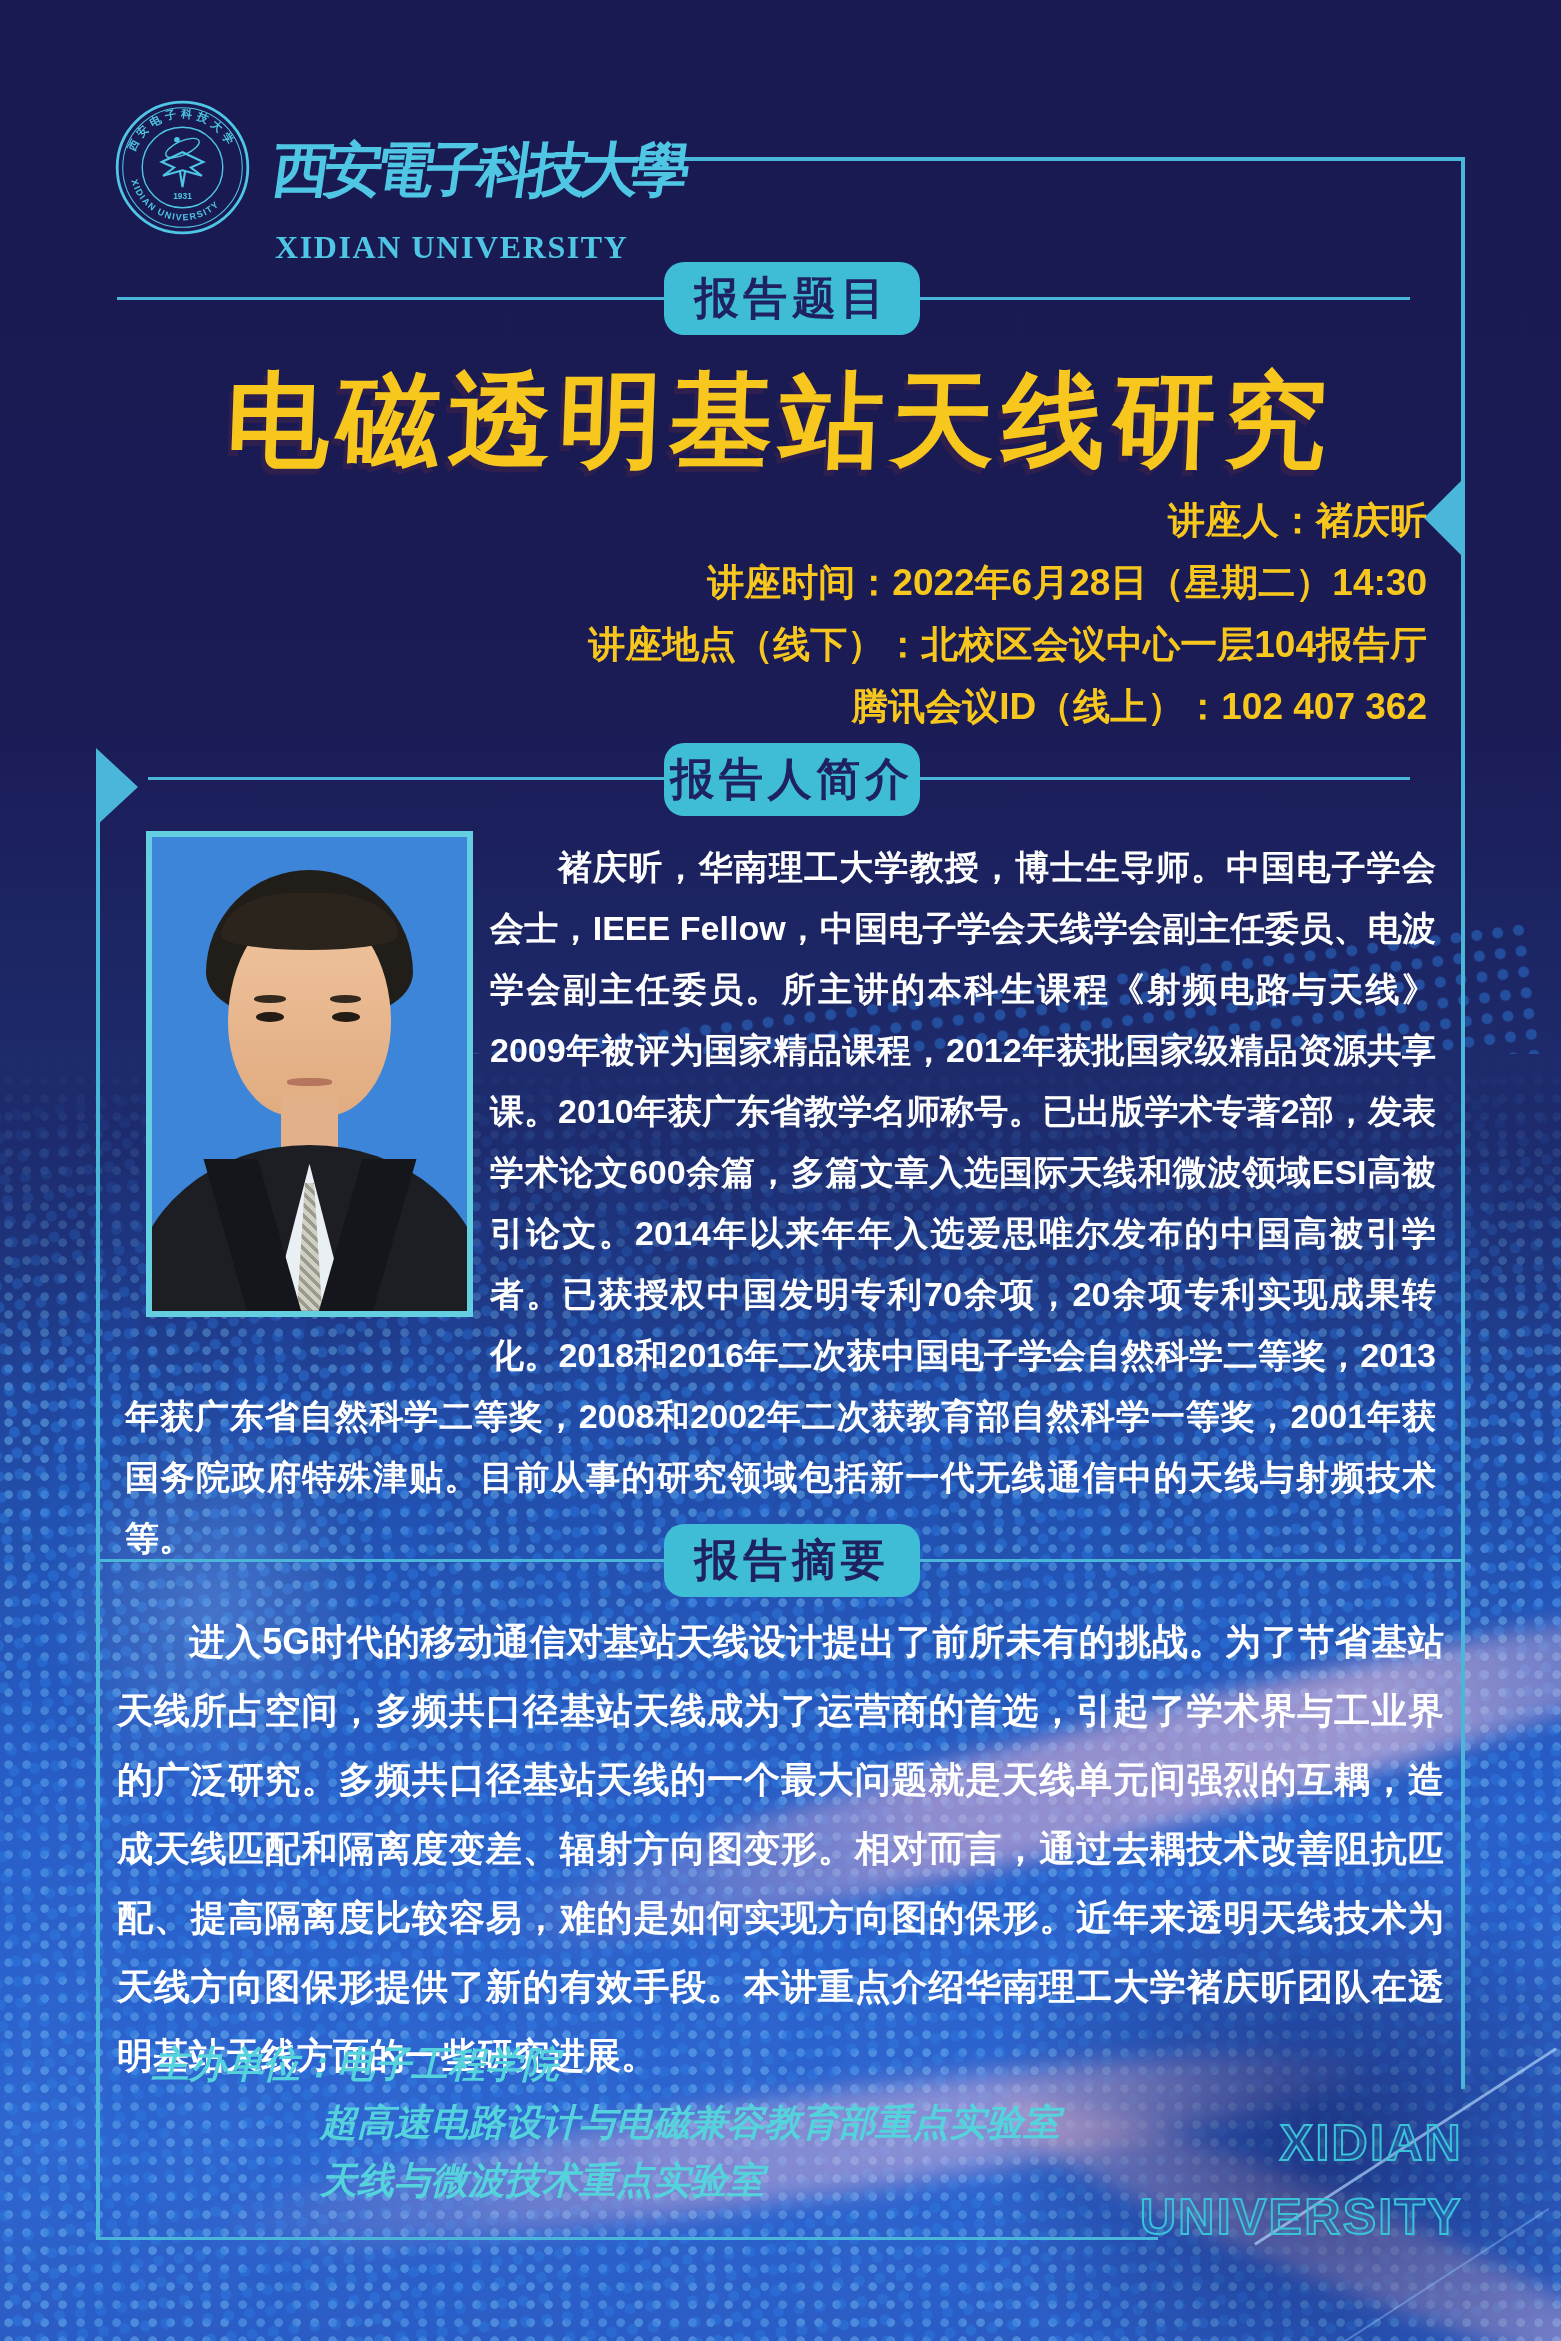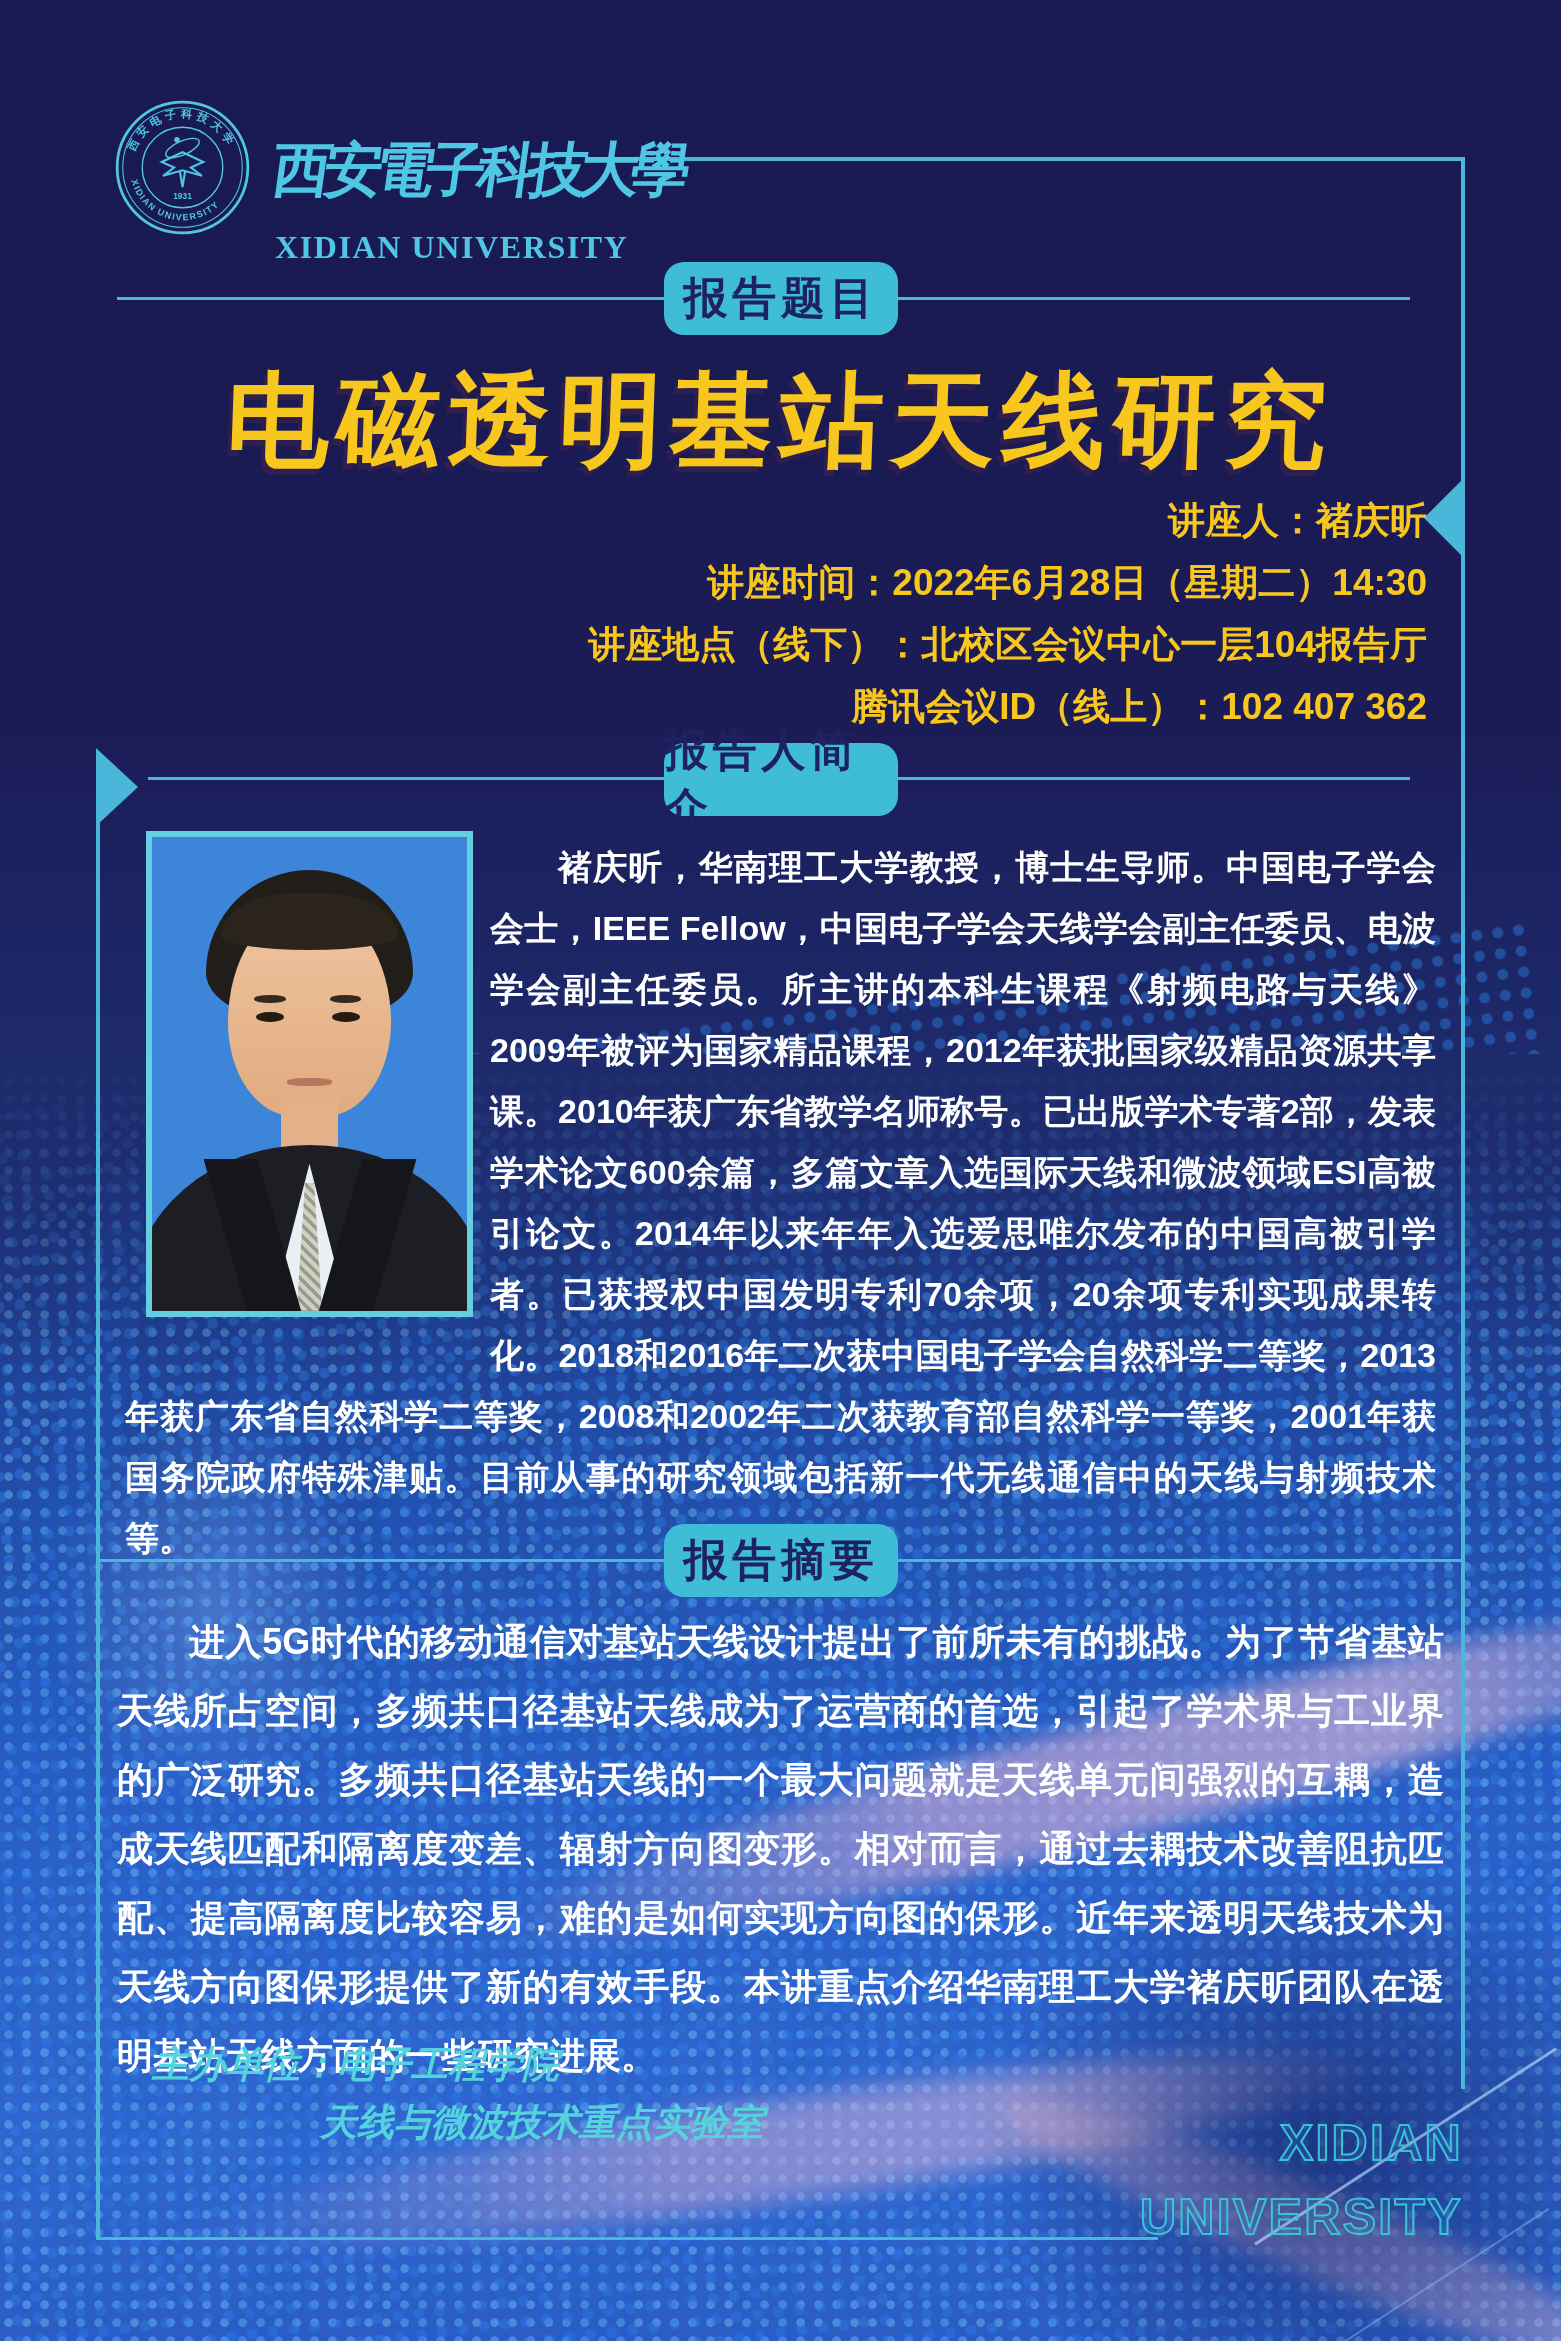--- a/index.html
+++ b/index.html
@@ -50,21 +50,21 @@
     border-right:37px solid #4ab6da;border-top:37px solid transparent;border-bottom:37px solid transparent;}
   .tri-left{position:absolute;left:96px;top:748px;width:0;height:0;z-index:6;
     border-left:42px solid #4ab6da;border-top:39px solid transparent;border-bottom:39px solid transparent;}
   
   .seal{position:absolute;left:113px;top:98px;width:139px;height:139px;z-index:7;}
   .calligraphy{position:absolute;left:273px;top:131px;z-index:7;color:#4fc6e4;
     font-size:59px;font-weight:900;letter-spacing:-7.8px;transform:skewX(-8deg);white-space:nowrap;}
   .en-name{position:absolute;left:275px;top:229px;z-index:7;color:#4fc6e4;
     font-family:"Liberation Serif","DejaVu Serif",serif;font-size:32px;font-weight:700;letter-spacing:1.6px;white-space:nowrap;}
   
-  .badge{position:absolute;left:664px;width:234px;height:73px;z-index:8;
+  .badge{position:absolute;left:664px;width:256px;height:73px;z-index:8;
     background:#3fbdd6;border-radius:20px;display:flex;align-items:center;justify-content:center;
     color:#1e2260;font-size:44px;font-weight:900;letter-spacing:4.7px;}
   .badge-title{top:262px;} .badge-bio{top:743px;font-family:Liberation Serif, serif;} .badge-abs{top:1524px;}
   
   .main-title{position:absolute;left:0;top:353px;width:1561px;z-index:8;text-align:center;
     color:#f8c71d;font-size:103px;font-weight:900;letter-spacing:7.8px;white-space:nowrap;
     transform:skewX(-2deg);text-shadow:-3.9px 5.5px 0 rgba(80,40,70,0.38);}
   .info-block{position:absolute;left:0;top:490px;width:1427px;z-index:8;text-align:right;
     color:#f8c71d;font-size:37px;font-weight:900;line-height:62px;}
   
@@ -185,20 +185,21 @@
       <div class="lapel-r"></div>
     </div>
     <p class="bio-text">褚庆昕，华南理工大学教授，博士生导师。中国电子学会会士，IEEE Fellow，中国电子学会天线学会副主任委员、电波学会副主任委员。所主讲的本科生课程《射频电路与天线》2009年被评为国家精品课程，2012年获批国家级精品资源共享课。2010年获广东省教学名师称号。已出版学术专著2部，发表学术论文600余篇，多篇文章入选国际天线和微波领域ESI高被引论文。2014年以来年年入选爱思唯尔发布的中国高被引学者。已获授权中国发明专利70余项，20余项专利实现成果转化。2018和2016年二次获中国电子学会自然科学二等奖，2013年获广东省自然科学二等奖，2008和2002年二次获教育部自然科学一等奖，2001年获国务院政府特殊津贴。目前从事的研究领域包括新一代无线通信中的天线与射频技术等。</p>
   </div>
 
   <div class="badge badge-abs">报告摘要</div>
   <p class="abs-text">进入5G时代的移动通信对基站天线设计提出了前所未有的挑战。为了节省基站天线所占空间，多频共口径基站天线成为了运营商的首选，引起了学术界与工业界的广泛研究。多频共口径基站天线的一个最大问题就是天线单元间强烈的互耦，造成天线匹配和隔离度变差、辐射方向图变形。相对而言，通过去耦技术改善阻抗匹配、提高隔离度比较容易，难的是如何实现方向图的保形。近年来透明天线技术为天线方向图保形提供了新的有效手段。本讲重点介绍华南理工大学褚庆昕团队在透明基站天线方面的一些研究进展。</p>
 
   <div class="org-block">
     <div>主办单位：电子工程学院</div>
+    <div class="org-indent">超高速电路设计与电磁兼容教育部重点实验室</div>
     <div class="org-indent">天线与微波技术重点实验室</div>
   </div>
 
   <div class="watermark">
     <div>XIDIAN</div>
     <div>UNIVERSITY</div>
   </div>
 
 </div>
 

